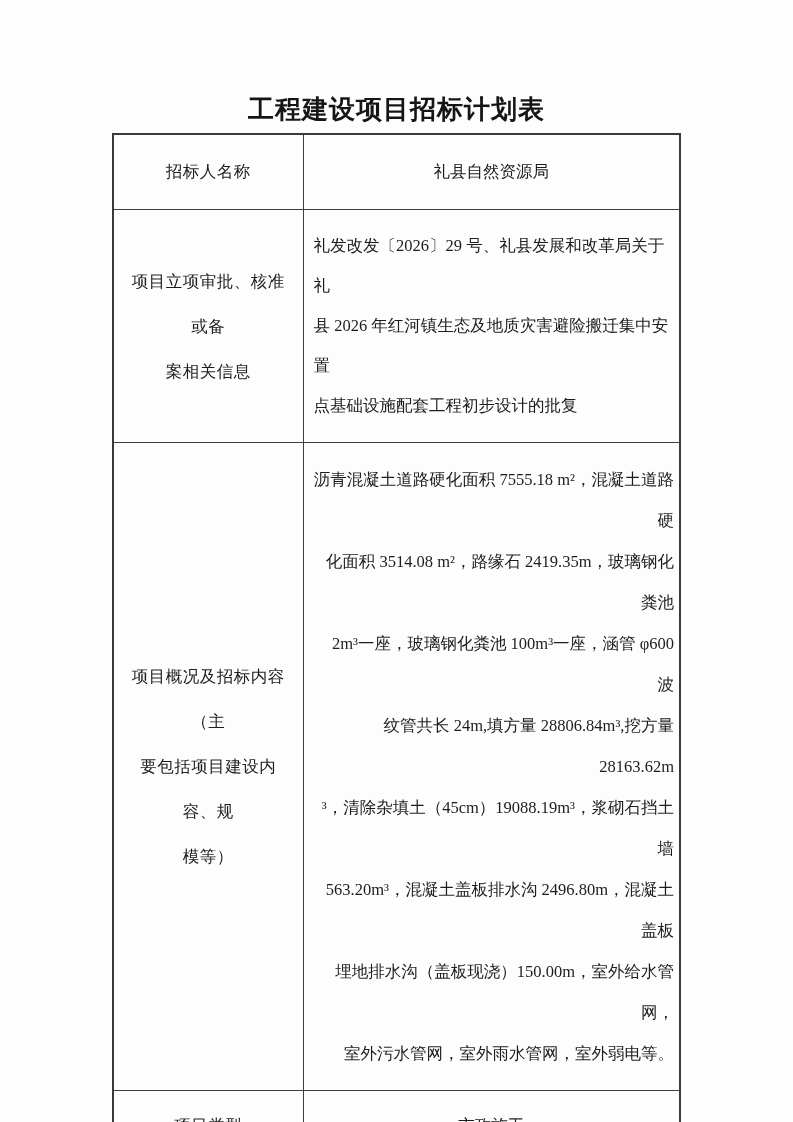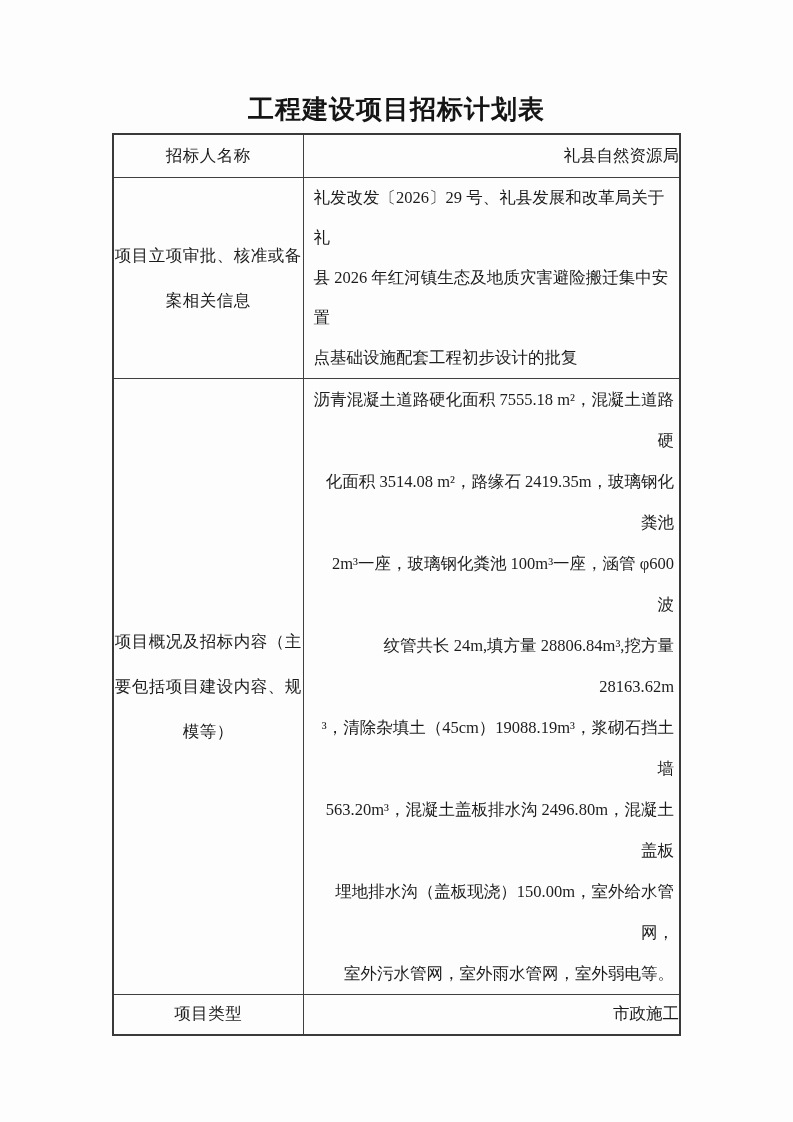--- a/index.html
+++ b/index.html
@@ -25,25 +25,25 @@
     top:133px;left:112px;
     width:567px;
     border-collapse:collapse;
     table-layout:fixed;
     border:2.5px solid #3a3a3a;
   }
   table.plan td{
     border:1.6px solid #3f3f3f;
     vertical-align:middle;
     font-size:16.5px;
-    padding:0;
+    padding:16px;
     white-space:pre-line;
   }
   td.lab{text-align:center;line-height:1.5;letter-spacing:0.5px;}
-  td.val{text-align:right;line-height:1.5;}
+  td.val{text-align:center;line-height:1.5;}
   td.val.left{text-align:left;padding-left:10px;padding-right:5px;}
 
   tr.r1  td{height:42px;}
   tr.r2  td{height:56px;}
   tr.r2  td.val{line-height:27px;}
   tr.r3  td{height:40px;}
   tr.r4  td{height:118px;margin-left:36px;}
   tr.r4  td.lab{line-height:45px;}
   tr.r4  td.val{line-height:40px;}
   tr.r5  td{height:328px;}

